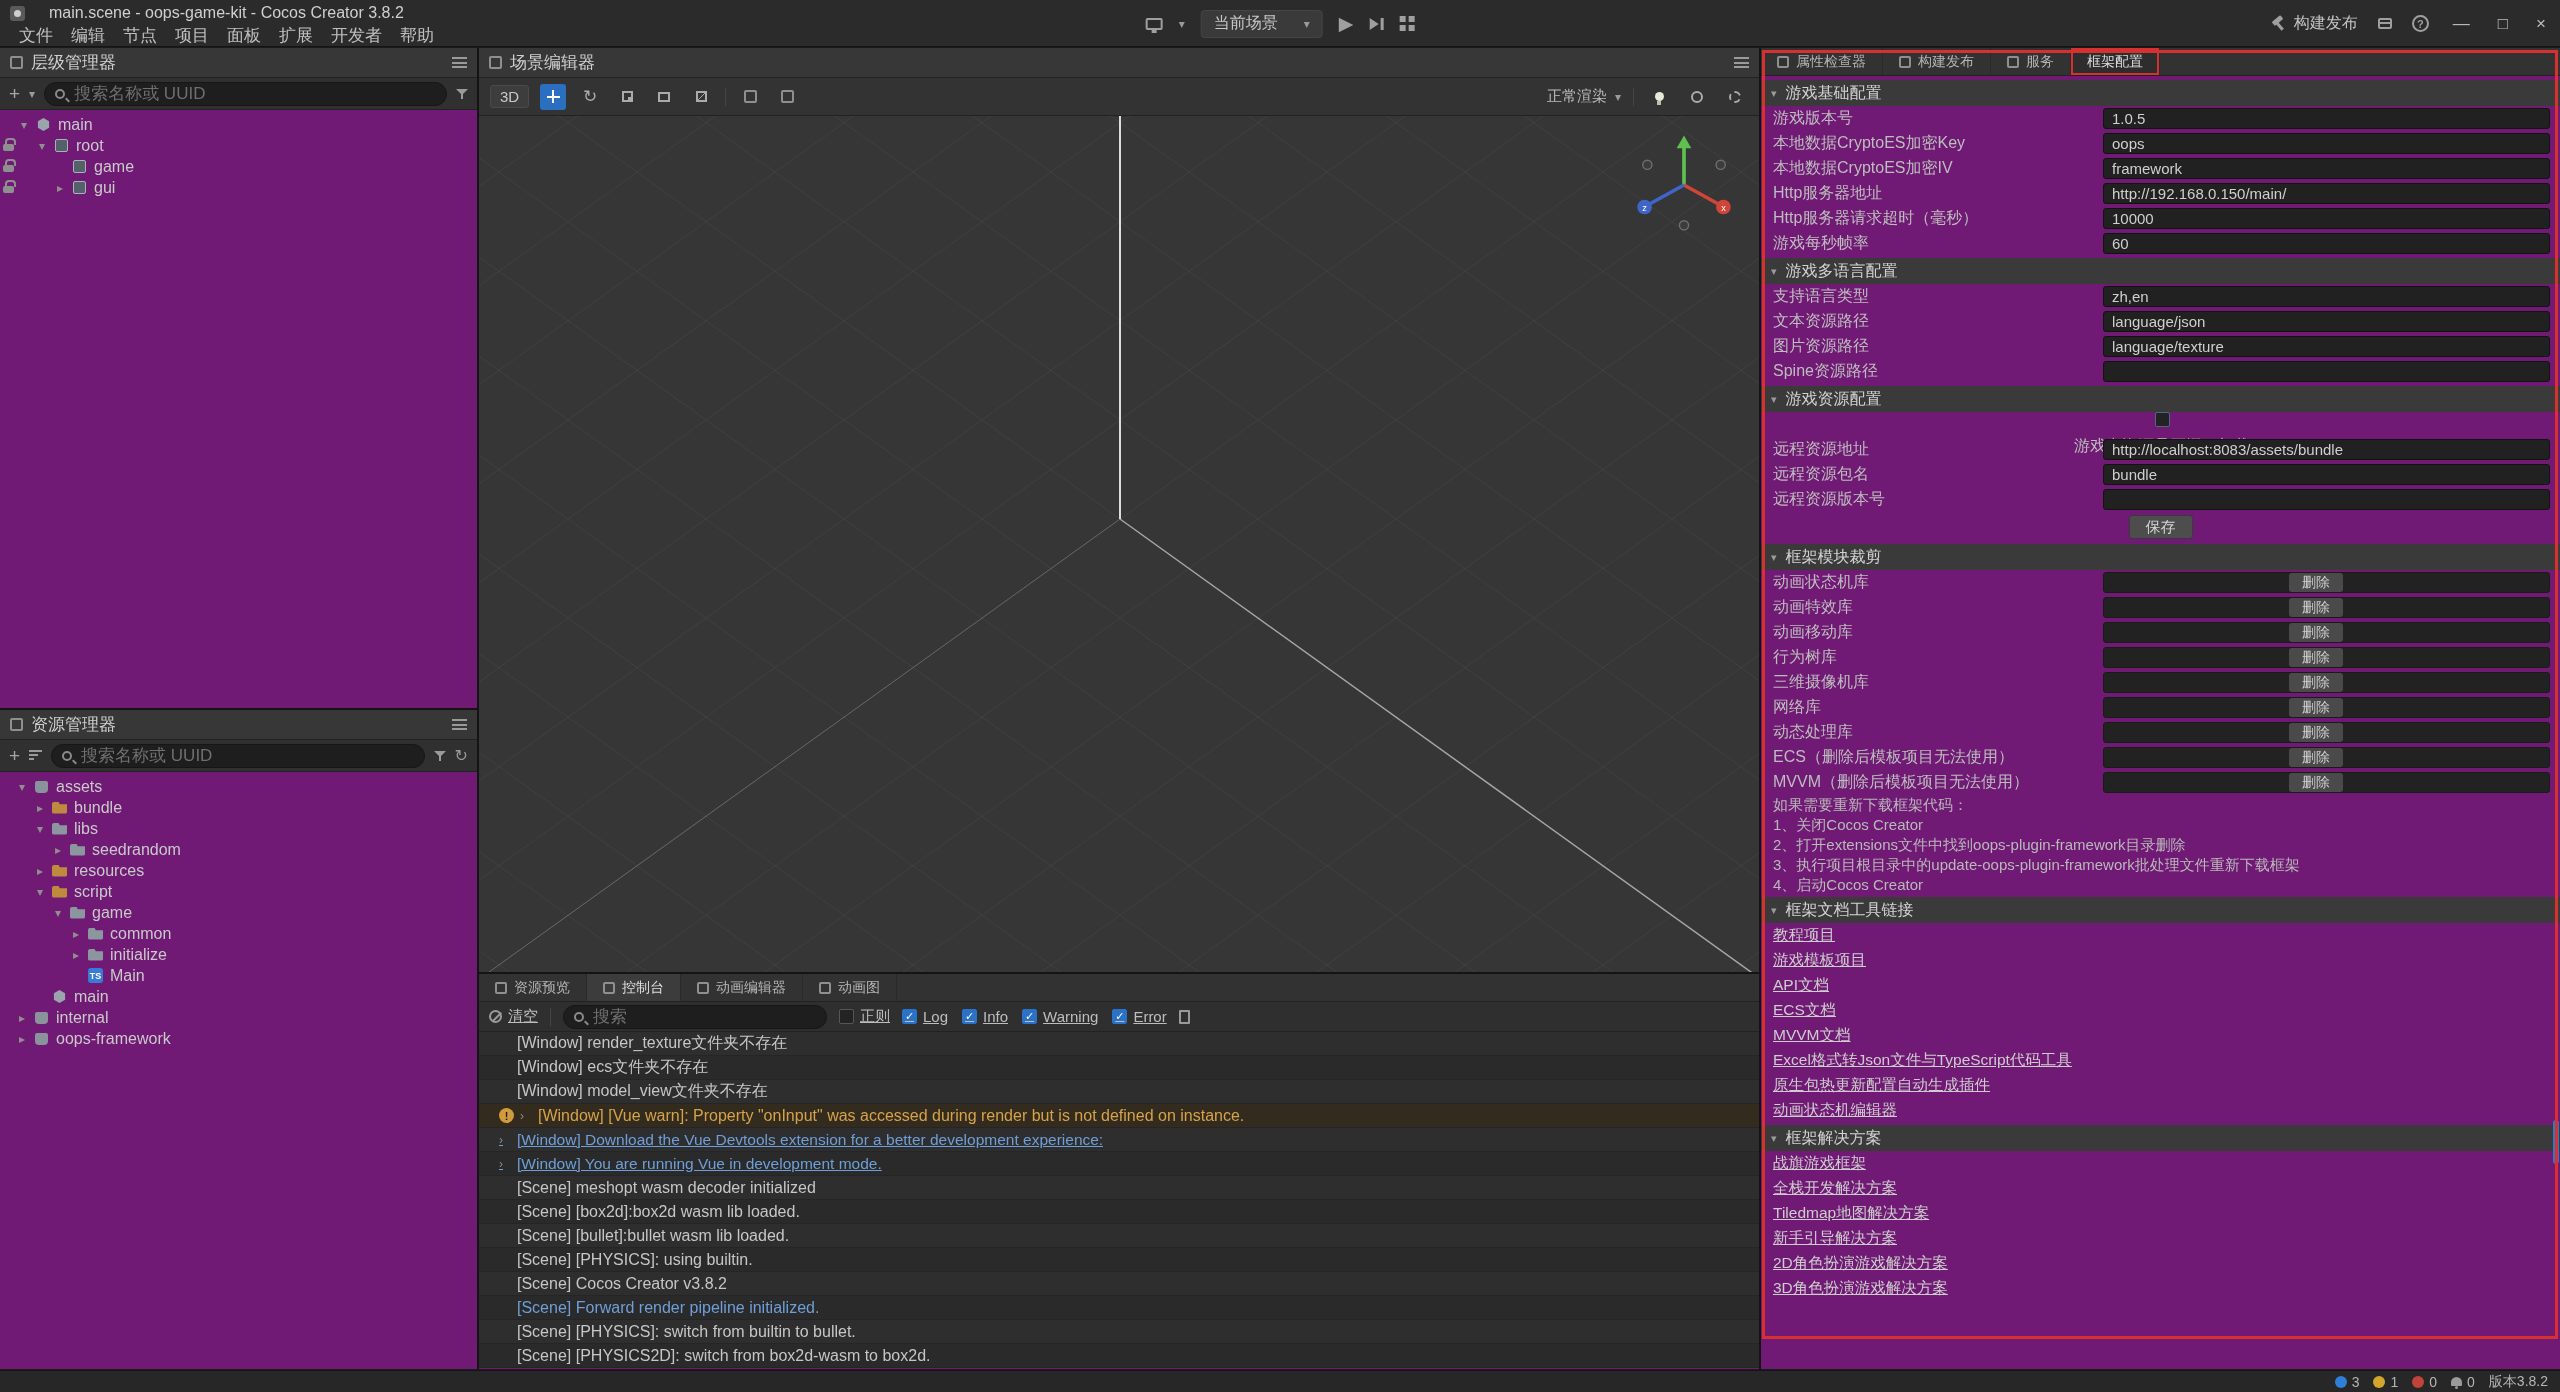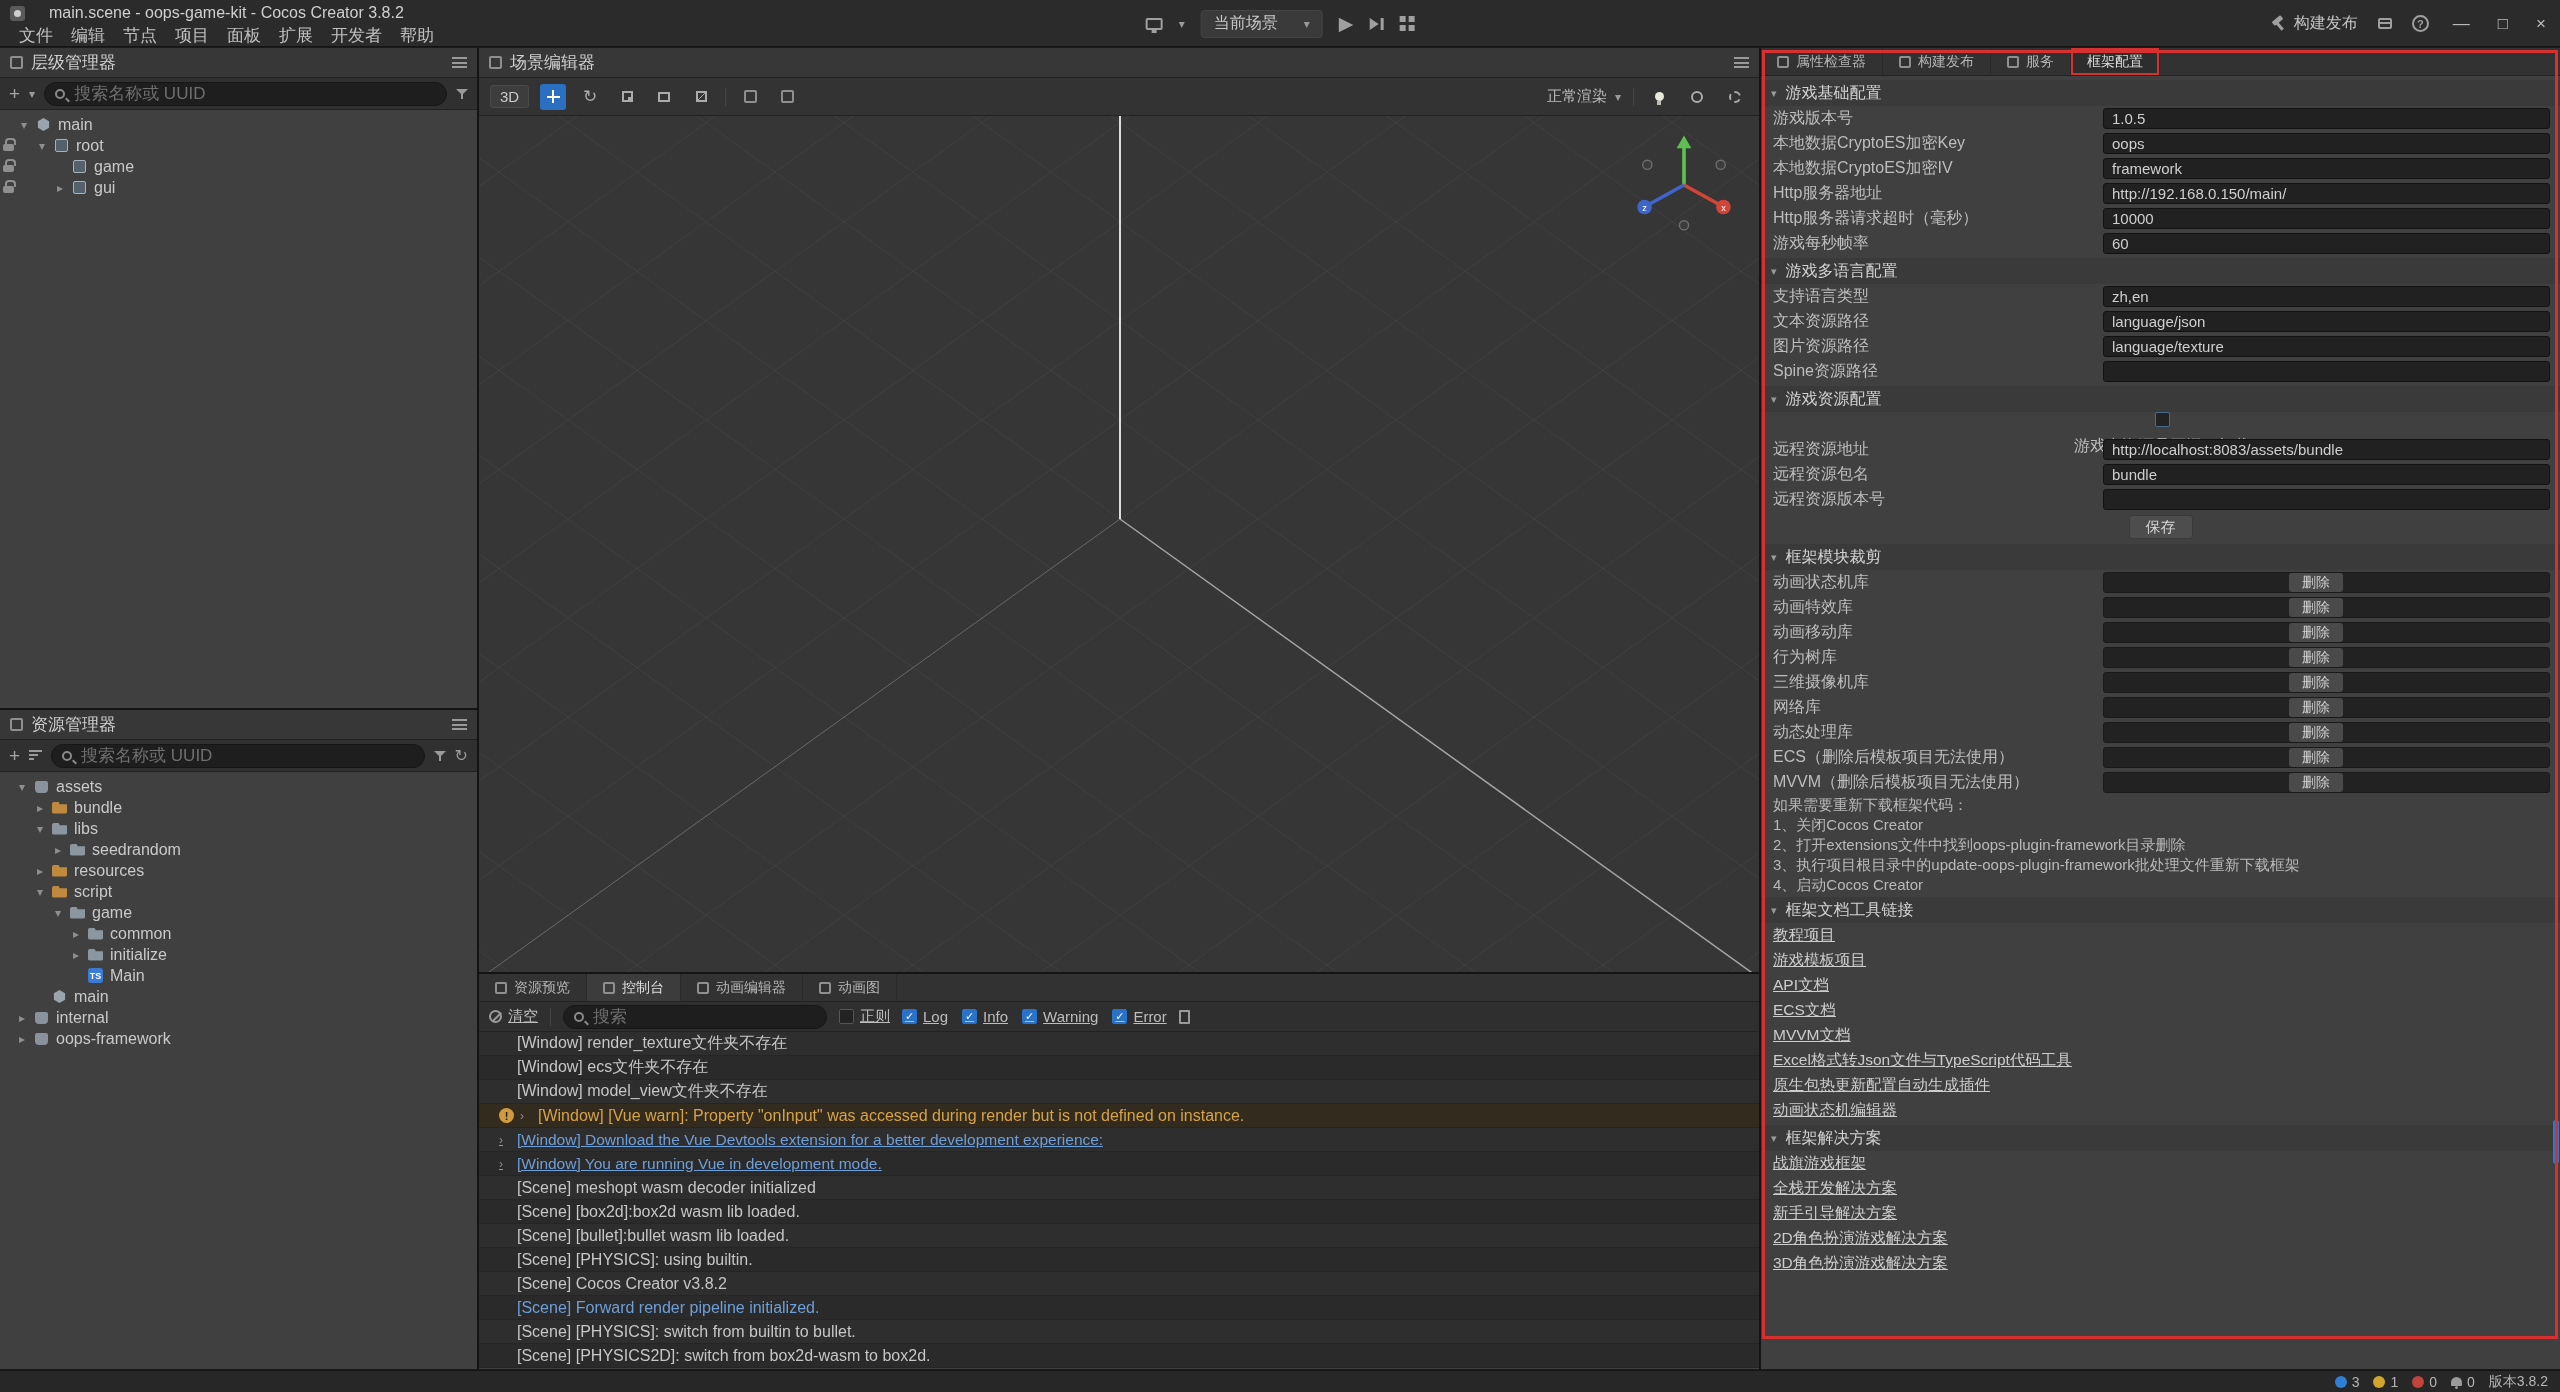--- a/index.html
+++ b/index.html
@@ -35,21 +35,21 @@
   .gi-box::after{content:"";position:absolute;left:-2px;top:2px;width:14px;height:2px;background:#9f9f9f;}
   .gi-help{width:17px;height:17px;border:2px solid #9f9f9f;border-radius:50%;display:inline-flex;align-items:center;justify-content:center;}
   .gi-help::after{content:"?";font-size:11px;color:#9f9f9f;font-weight:700;}
   .win-btn{color:#bdbdbd;font-size:17px;padding:0 4px;}
 
   
   .main{position:absolute;top:48px;bottom:23px;left:0;right:0;display:flex;gap:2px;background:#141414;}
   .col-left{width:477px;display:flex;flex-direction:column;gap:2px;}
   .col-center{width:1280px;display:flex;flex-direction:column;gap:2px;}
   .col-right{flex:1;position:relative;}
-  .panel{background:#404040;display:flex;flex-direction:column;min-height:0;overflow:hidden;}
+  .panel{background:#701a75;display:flex;flex-direction:column;min-height:0;overflow:hidden;}
   .panel-header{height:30px;flex:0 0 30px;background:#373737;display:flex;align-items:center;gap:8px;padding:0 10px;font-size:17px;color:#d0d0d0;border-bottom:1px solid #222;}
   .spacer{flex:1;}
   .gi-sq{width:13px;height:13px;border:2px solid #8f8f8f;border-radius:2px;display:inline-block;}
   .gi-menu{width:15px;height:11px;display:inline-block;border-top:2px solid #9a9a9a;border-bottom:2px solid #9a9a9a;position:relative;}
   .gi-menu::after{content:"";position:absolute;left:0;top:3px;width:15px;height:2px;background:#9a9a9a;}
   .tool-row{height:32px;flex:0 0 32px;display:flex;align-items:center;gap:9px;padding:0 9px;background:#303030;border-bottom:1px solid #222;}
   .gi-plus{color:#a5a5a5;font-size:19px;line-height:1;}
   .search{flex:1;height:24px;background:#1e1e1e;border:1px solid #161616;border-radius:12px;display:flex;align-items:center;gap:7px;padding:0 10px;}
   .search input{flex:1;background:transparent;border:none;outline:none;color:#9a9a9a;font-size:17px;font-family:inherit;}
   .search input::placeholder{color:#6f6f6f;}
@@ -823,20 +823,23 @@
             <span>框架解决方案</span>
           </div>
           <div>
               <div class="link-row">
     <a class="link">战旗游戏框架</a>
   </div>
               <div class="link-row">
     <a class="link">全栈开发解决方案</a>
   </div>
               <div class="link-row">
+    <a class="link">Tiledmap地图解决方案</a>
+  </div>
+              <div class="link-row">
     <a class="link">新手引导解决方案</a>
   </div>
               <div class="link-row">
     <a class="link">2D角色扮演游戏解决方案</a>
   </div>
               <div class="link-row">
     <a class="link">3D角色扮演游戏解决方案</a>
   </div>
             </div>
 

